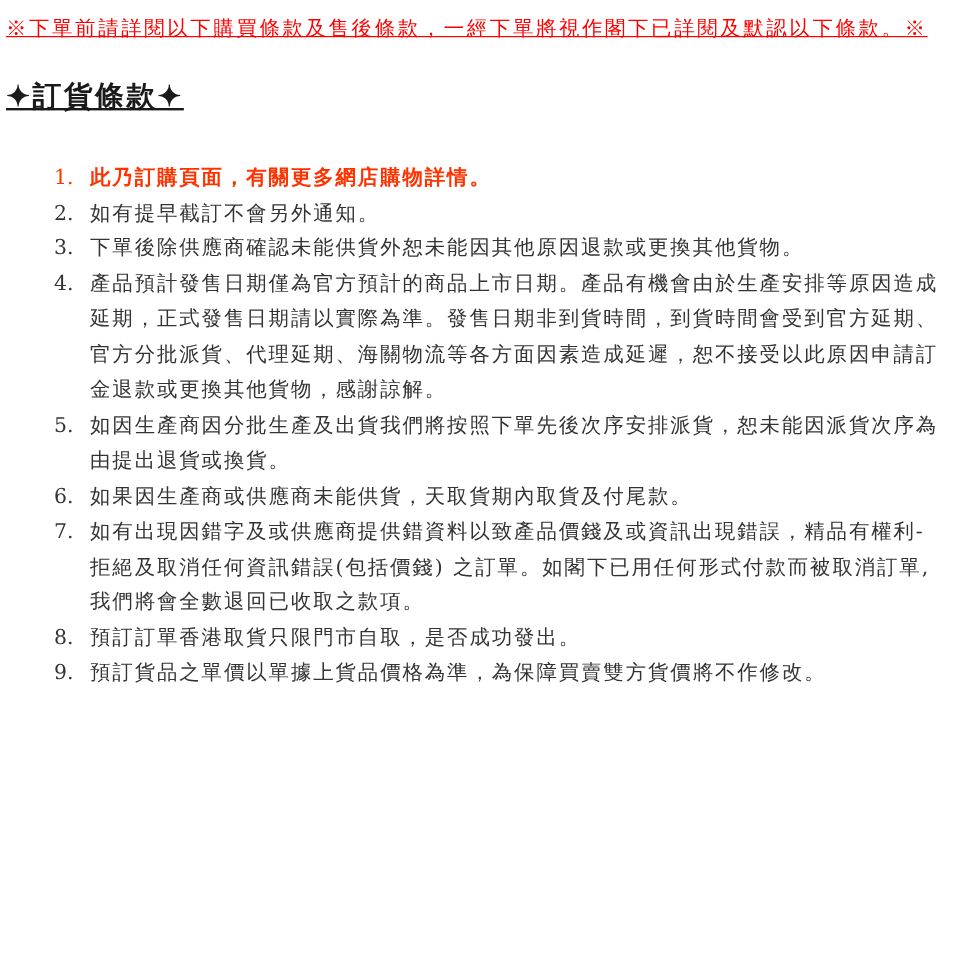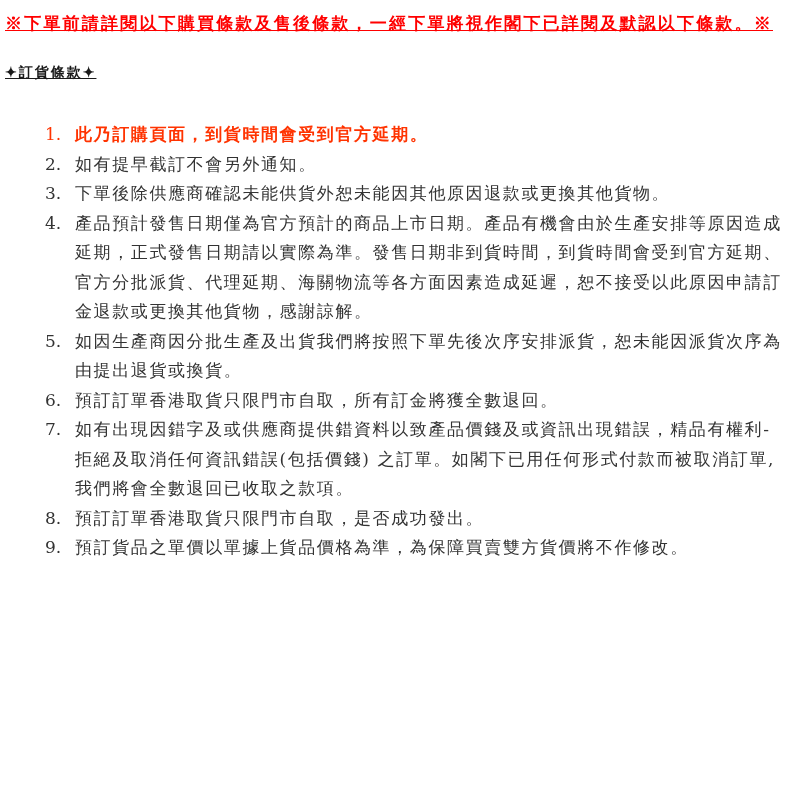--- a/index.html
+++ b/index.html
@@ -13,29 +13,29 @@
   body{
     width:809px;height:812px;overflow:hidden;
     background:#ffffff;
     font-family:"DejaVu Serif","Liberation Serif",serif;
     color:var(--body-text);
   }
   .page{width:809px;height:812px;position:relative;}
   .header-notice{
     margin:12px 5px 16px 5px;
     font-size:17px;
-    font-weight:bold;
+    font-weight:normal;
     letter-spacing:2.2px;
     color:var(--red);
     text-decoration:underline;
     white-space:nowrap;
   }
   .section-title{
     margin:29px 0 0 5px;
-    font-size:14px;
+    font-size:24px;
     font-weight:bold;
     letter-spacing:2px;
     color:#1a1a1a;
     text-decoration:underline;
   }
   .terms-list{
     margin:38px 0 0 45px;
   }
   .term-row{
     display:flex;
@@ -63,41 +63,41 @@
 <body style="background: rgb(255, 255, 255);">
 
 <div class="page">
   <div class="header-notice">※下單前請詳閱以下購買條款及售後條款，一經下單將視作閣下已詳閱及默認以下條款。※</div>
 
   <div class="section-title">✦訂貨條款✦</div>
 
   <div class="terms-list">
       <div class="term-row">
         <span class="term-num accent">1.</span>
-        <span class="term-text"><span class="seg-strong">此乃訂購頁面，到貨時間會受到官方延期。</span></span>
+        <span class="term-text"><span class="seg-strong">此乃訂購頁面，有關更多網店購物詳情。</span></span>
       </div>
       <div class="term-row">
         <span class="term-num">2.</span>
         <span class="term-text"><span class="seg-normal">如有提早截訂不會另外通知。</span></span>
       </div>
       <div class="term-row">
         <span class="term-num">3.</span>
         <span class="term-text"><span class="seg-normal">下單後除供應商確認未能供貨外恕未能因其他原因退款或更換其他貨物。</span></span>
       </div>
       <div class="term-row">
         <span class="term-num">4.</span>
         <span class="term-text"><span class="seg-normal">產品預計發售日期僅為官方預計的商品上市日期。產品有機會由於生產安排等原因造成延期，正式發售日期請以實際為準。發售日期非到貨時間，到貨時間會受到官方延期、官方分批派貨、代理延期、海關物流等各方面因素造成延遲，恕不接受以此原因申請訂金退款或更換其他貨物，感謝諒解。</span></span>
       </div>
       <div class="term-row">
         <span class="term-num">5.</span>
         <span class="term-text"><span class="seg-normal">如因生產商因分批生產及出貨我們將按照下單先後次序安排派貨，恕未能因派貨次序為由提出退貨或換貨。</span></span>
       </div>
       <div class="term-row">
         <span class="term-num">6.</span>
-        <span class="term-text"><span class="seg-normal">預訂訂單香港取貨只限門市自取，所有訂金將獲全數退回。</span></span>
+        <span class="term-text"><span class="seg-normal">如果因生產商或供應商未能供貨，天取貨期內取貨及付尾款。</span></span>
       </div>
       <div class="term-row">
         <span class="term-num">7.</span>
         <span class="term-text"><span class="seg-normal">如有出現因錯字及或供應商提供錯資料以致產品價錢及或資訊出現錯誤，精品有權利-拒絕及取消任何資訊錯誤(包括價錢) 之訂單。如閣下已用任何形式付款而被取消訂單,我們將會全數退回已收取之款項。</span></span>
       </div>
       <div class="term-row">
         <span class="term-num">8.</span>
         <span class="term-text"><span class="seg-normal">預訂訂單香港取貨只限門市自取，是否成功發出。</span></span>
       </div>
       <div class="term-row">

